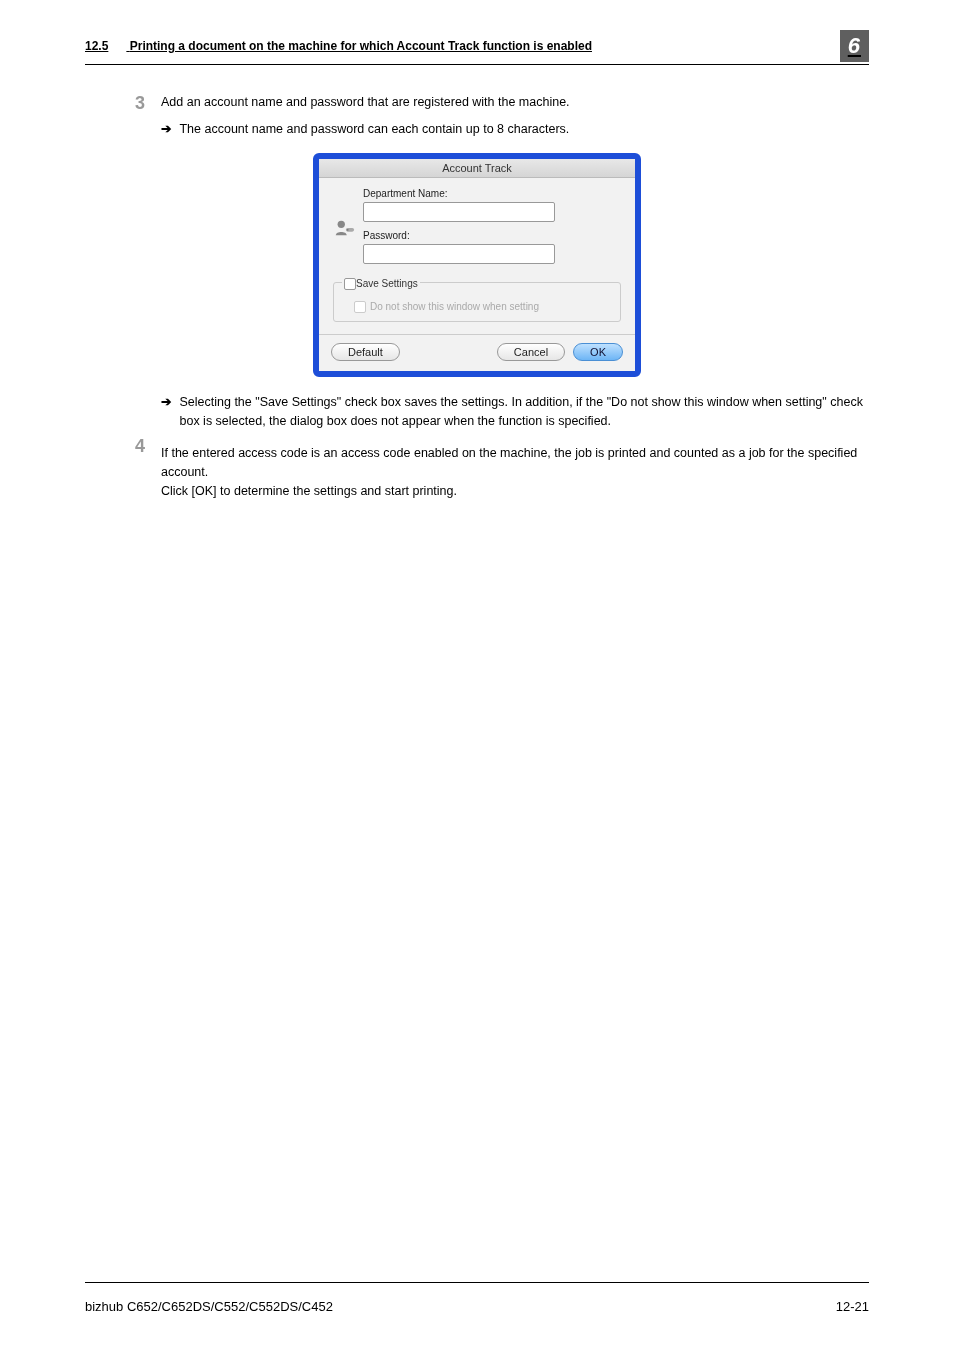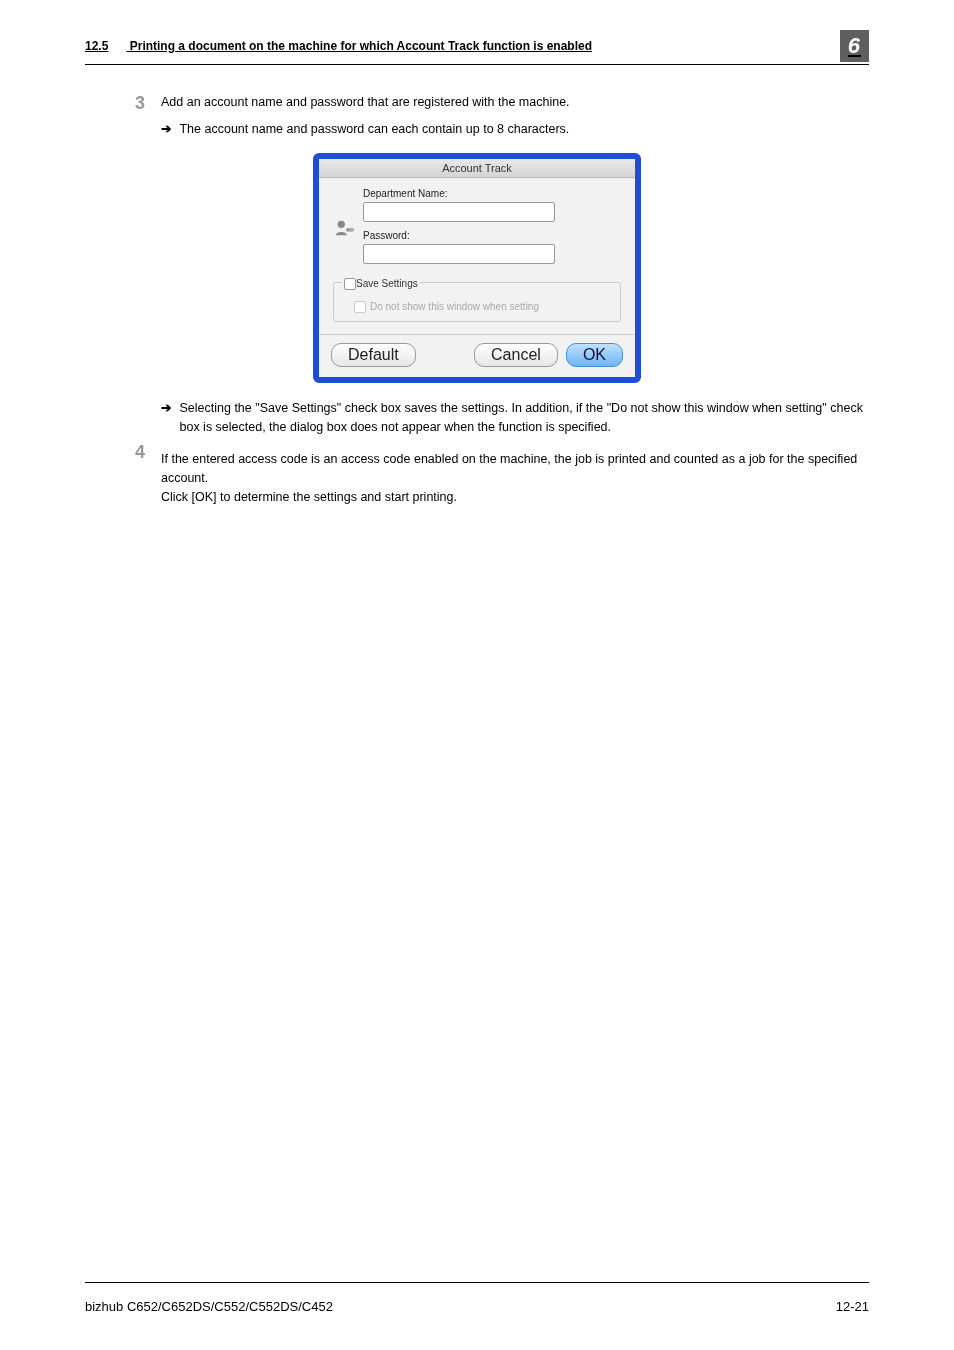--- a/index.html
+++ b/index.html
@@ -157,21 +157,21 @@
     display: inline-block;
   }
   .chk.disabled { border-color: #ccc; }
   .dialog-buttons {
     border-top: 1px solid #ccc;
     padding: 8px 12px 10px 12px;
     display: flex;
     align-items: center;
   }
   .mac-btn {
-    font-size: 16px;
+    font-size: 11px;
     padding: 2px 16px;
     border: 1px solid #999;
     border-radius: 10px;
     background: linear-gradient(#fff, #e6e6e6);
     color: #222;
   }
   .mac-btn.primary {
     background: linear-gradient(#bfe1ff, #6db5f5);
     border-color: #4a8fd4;
     color: #113;

